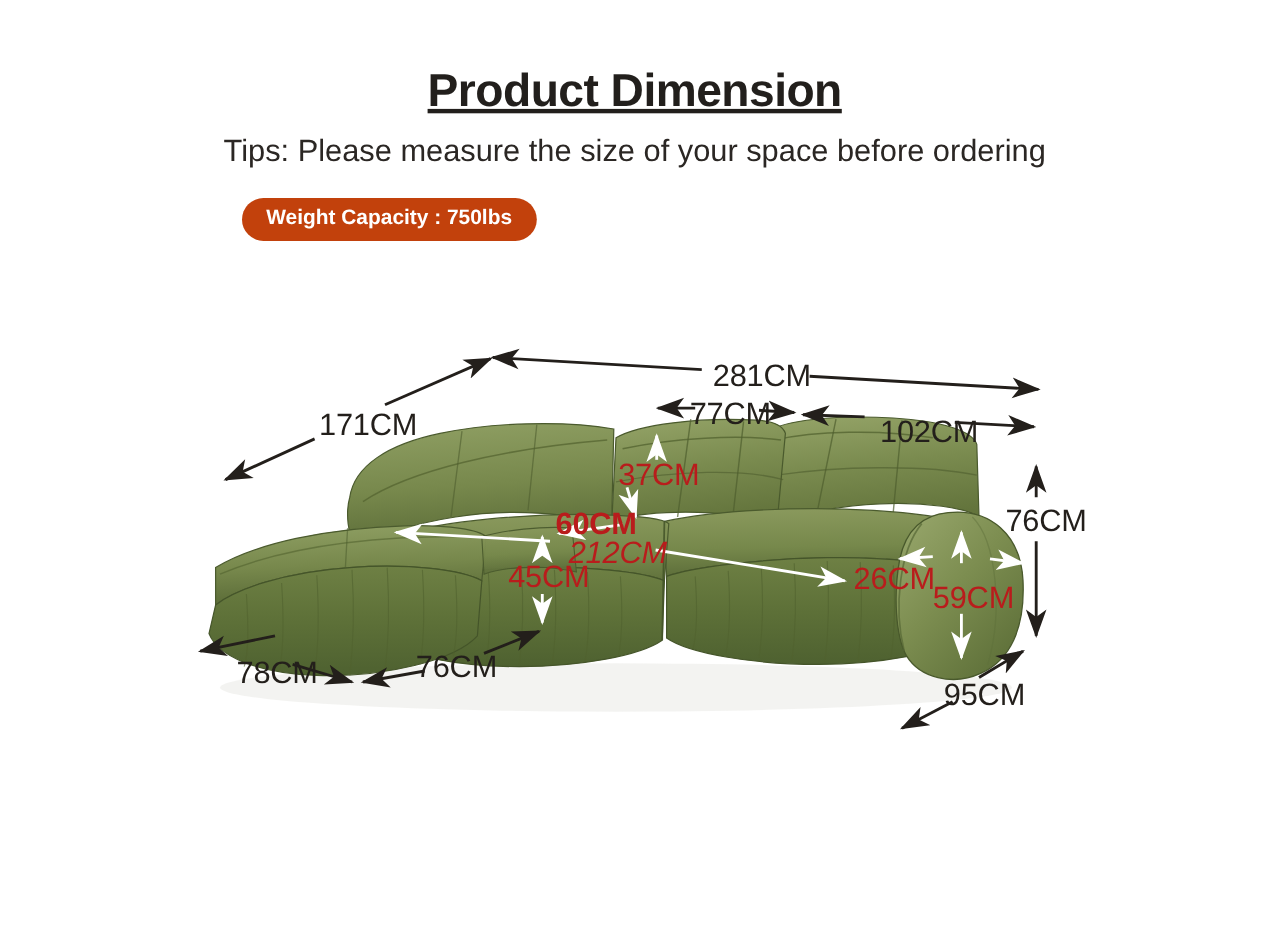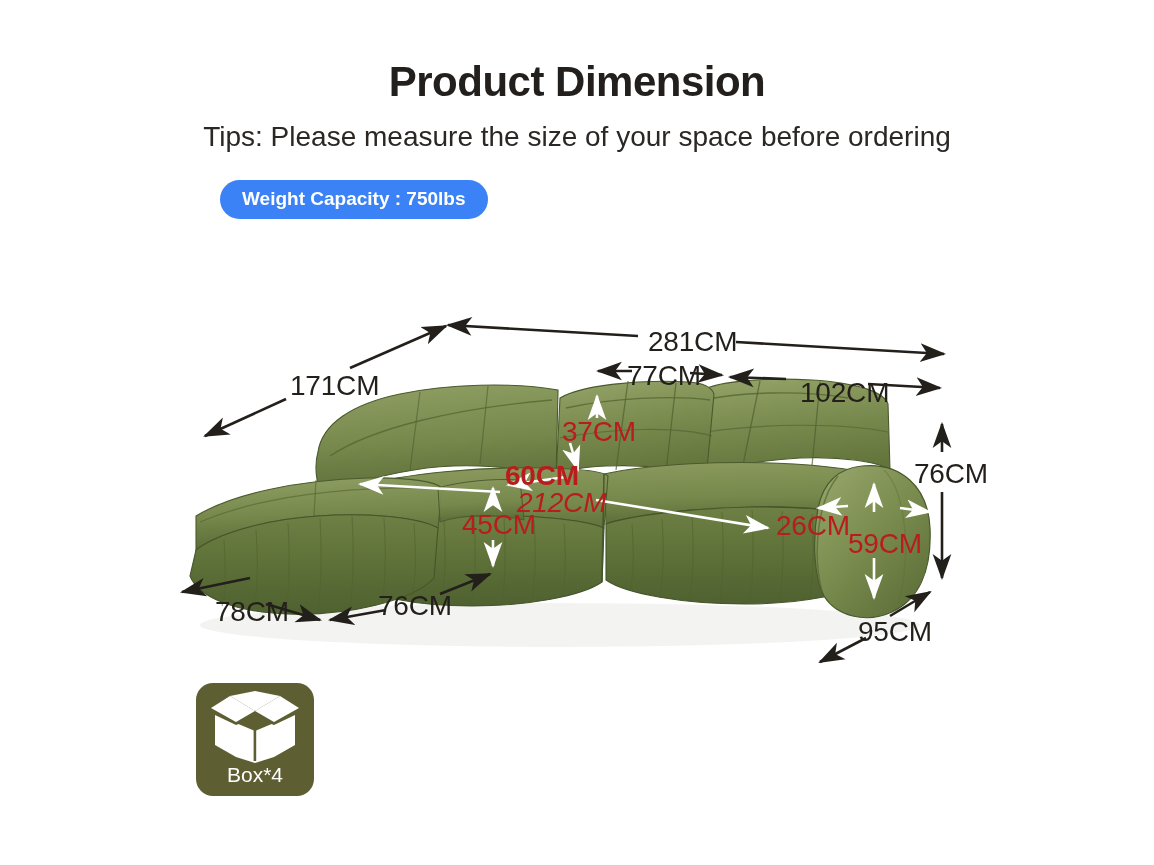--- a/index.html
+++ b/index.html
@@ -31,39 +31,40 @@
   }
   #page-title {
     margin: 0;
     padding-top: 58px;
     font-size: 42px;
     font-weight: bold;
     color: #221f1c;
     letter-spacing: -0.5px;
     line-height: 1.12;
     font-family: "Liberation Sans", sans-serif;
+    text-decoration: underline;
   }
   #page-subtitle {
     margin: 0;
     padding-top: 15px;
     font-size: 28px;
     font-weight: normal;
     color: #2b2724;
     line-height: 1.2;
   }
   #weight-badge-wrap {
     position: absolute;
     left: 220px;
     top: 180px;
     width: 320px;
     text-align: left;
   }
   #weight-badge {
     display: inline-block;
-    background: #3b82f6;
+    background: #c2410c;
     color: #ffffff;
     font-size: 19px;
     font-weight: bold;
     padding: 8px 22px 9px 22px;
     border-radius: 20px;
     line-height: 1.15;
     white-space: nowrap;
   }
 
   
@@ -366,37 +367,16 @@
 
     <div class="dim dark" style="left:215px; top:598px;">78CM</div>
 
     <div class="dim dark" style="left:378px; top:592px;">76CM</div>
 
     <div class="dim dark" style="left:858px; top:618px;">95CM</div>
   </div>
 
   <div id="package-block">
 
-    <div id="box-badge">
-      <svg id="box-icon" viewBox="0 0 94 72">
-
-        <path d="M3,17 L22,5 L47,20 L28,31 Z" fill="#ffffff"></path>
-
-        <path d="M91,17 L72,5 L47,20 L66,31 Z" fill="#ffffff"></path>
-
-        <path d="M22,5 L47,20 L72,5 L47,0 Z" fill="#ffffff"></path>
-
-        <path d="M7,24 L28,34 L28,66 L7,54 Z" fill="#ffffff"></path>
-
-        <path d="M87,24 L66,34 L66,66 L87,54 Z" fill="#ffffff"></path>
-
-        <path d="M28,34 L47,27 L66,34 L66,66 L47,72 L28,66 Z" fill="#ffffff"></path>
-
-        <path d="M28,32 L47,24 L66,32 L47,40 Z" fill="#5d5f33"></path>
-
-        <rect x="45.6" y="30" width="2.6" height="40" fill="#5d5f33"></rect>
-      </svg>
-      <div id="box-badge-label">Box*4</div>
-    </div>
 
   </div>
 
 </div>
 
 </body></html>

